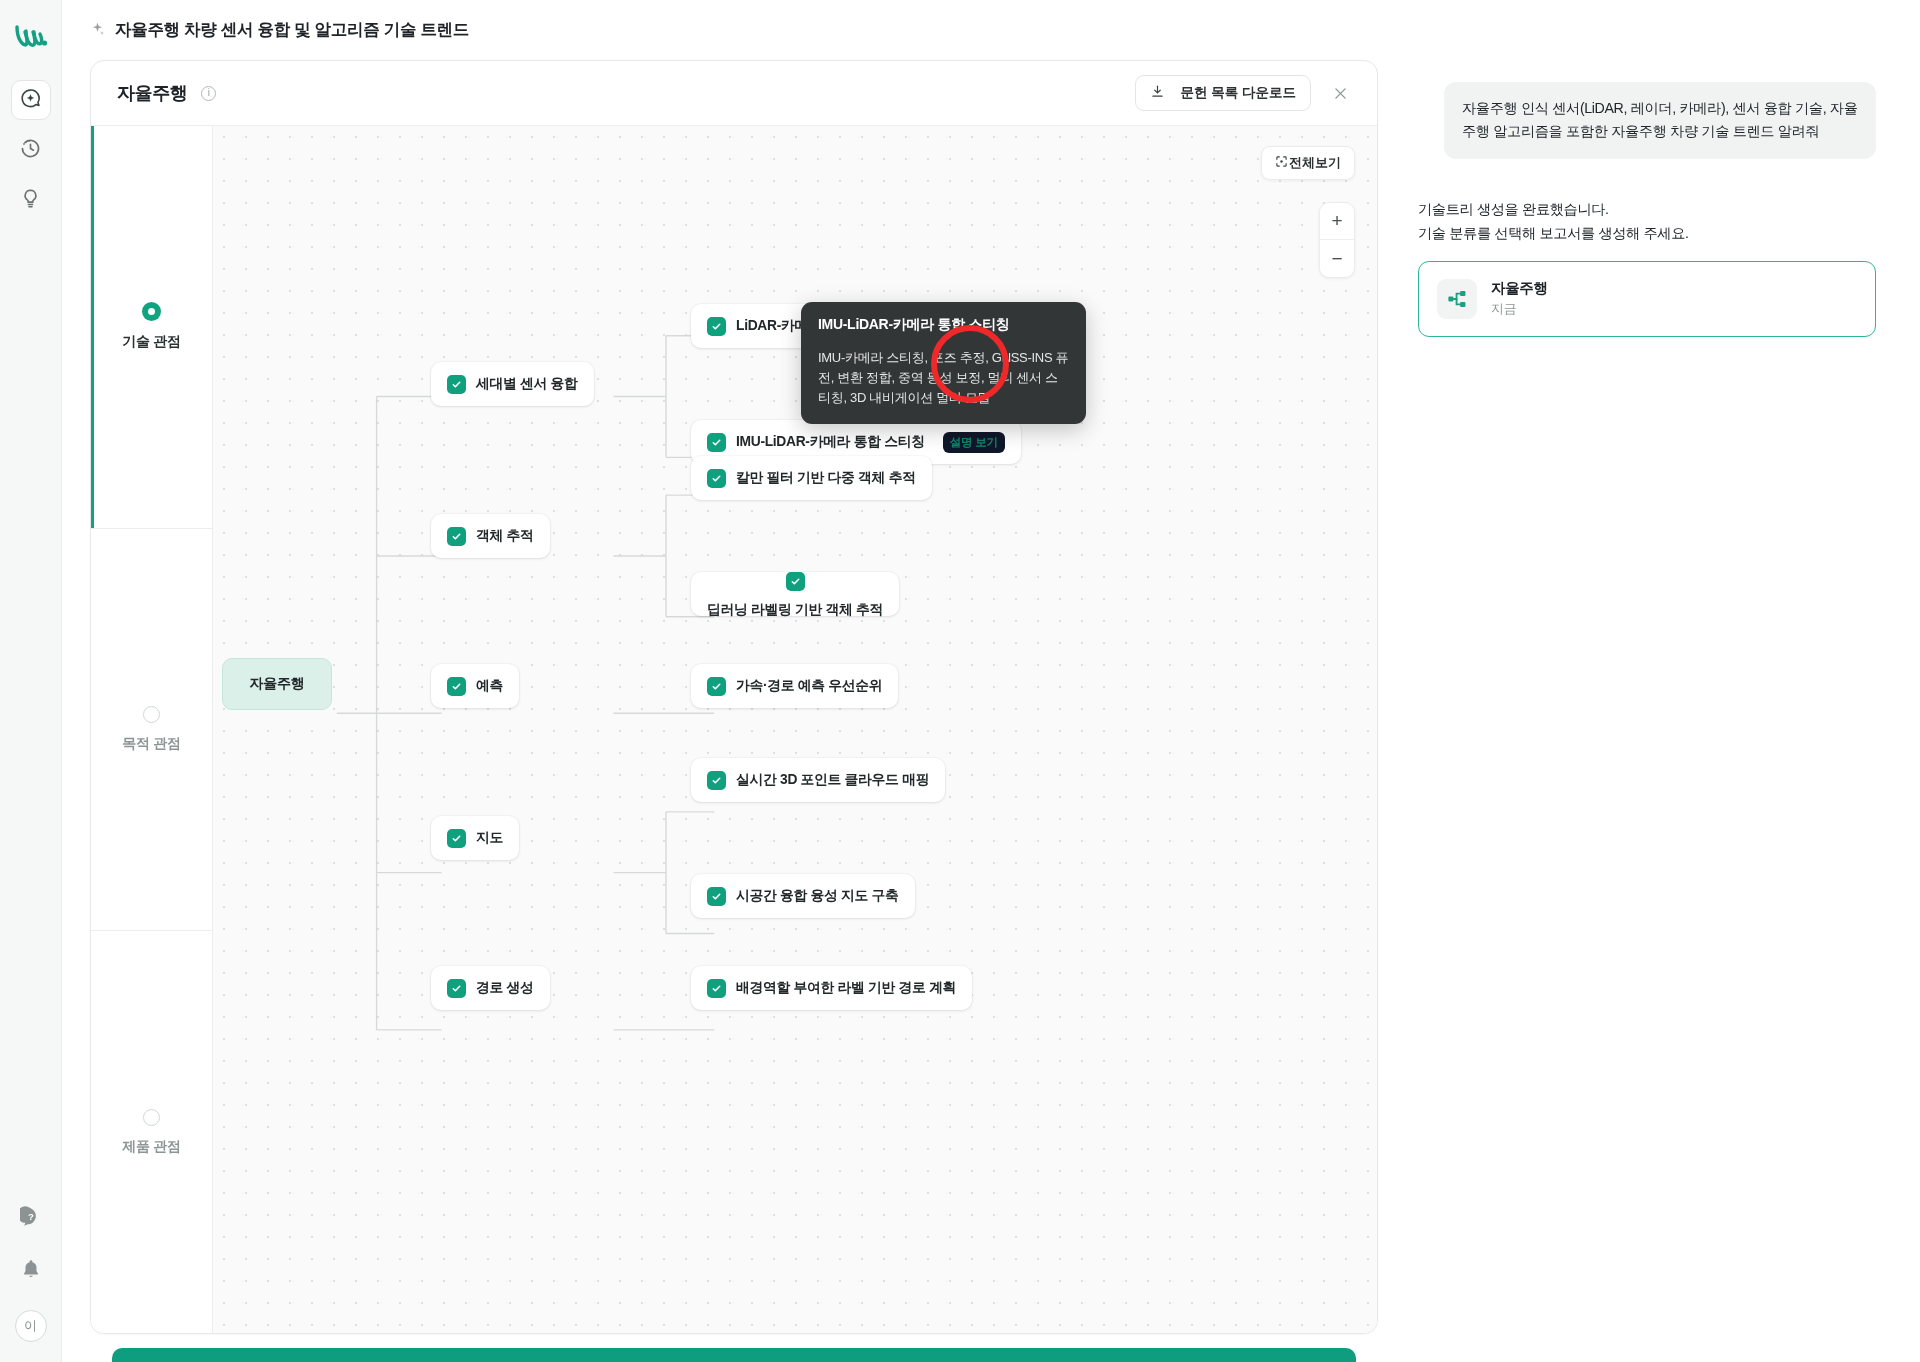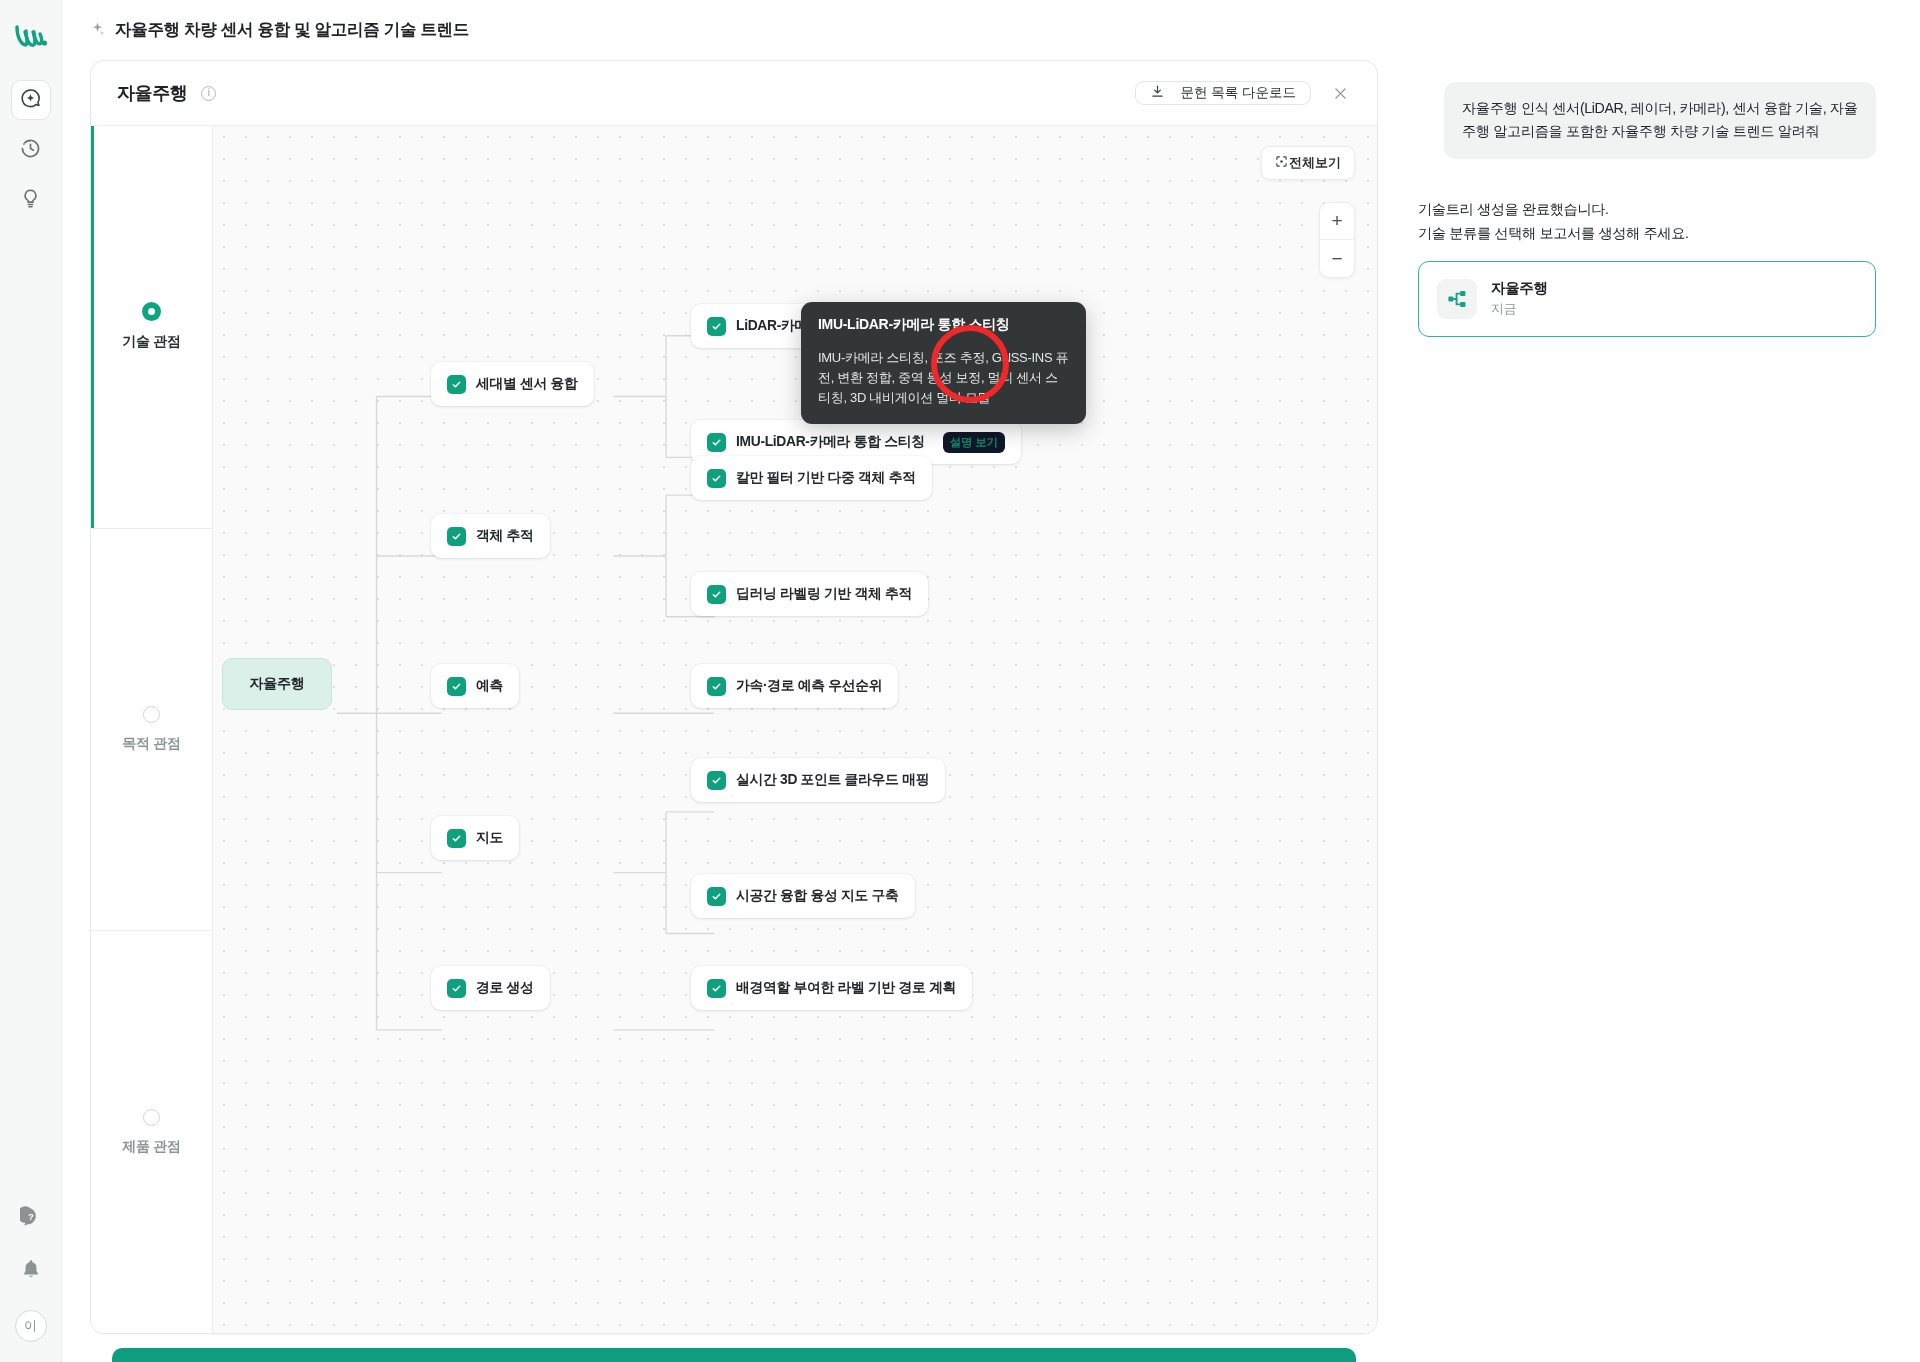--- a/index.html
+++ b/index.html
@@ -66,24 +66,24 @@
   .card-title { font-size: 18px; font-weight: 700; letter-spacing: -0.4px; }
   .info-dot {
     width: 15px; height: 15px; border-radius: 50%;
     border: 1.3px solid #b3b9b9; color:#9aa1a1;
     font-size: 10px; line-height: 12px; text-align:center;
     display:inline-flex; align-items:center; justify-content:center;
     margin-left: 6px; cursor: pointer;
   }
   .head-spacer { flex: 1; }
   .btn-ghost {
-    height: 24px; padding: 0 14px; border-radius: 9px;
+    height: 36px; padding: 0 14px; border-radius: 9px;
     border: 1px solid #e3e5e5; background: #fff;
     display: inline-flex; align-items: center; gap: 15px;
-    font-size: 13.5px; font-weight: 400; color: #2c3131; cursor: pointer;
+    font-size: 13.5px; font-weight: 700; color: #2c3131; cursor: pointer;
   }
   .icon-x { width: 30px; height: 30px; display:flex; align-items:center; justify-content:center; cursor:pointer; margin-left: 6px;}
 
   .card-body { flex: 1; display: flex; min-height: 0; position: relative; }
 
   
   .persp {
     width: 122px; flex: 0 0 122px;
     border-top: 1px solid #eceeee;
     border-right: 1px solid #eceeee;
@@ -468,21 +468,21 @@
                 <span>객체 추적</span>
               </div>
               <div class="node" style="left: 478px; top: 330px;">
                 <span class="chk">
                     <svg width="11" height="11" viewBox="0 0 24 24" fill="none" stroke="#fff" stroke-width="3.4" stroke-linecap="round" stroke-linejoin="round">
                       <path d="M5 12.5l4.5 4.5L19 7"></path>
                     </svg>
                   </span>
                 <span>칼만 필터 기반 다중 객체 추적</span>
               </div>
-              <div class="node" style="left: 478px; top: 446px;">
+              <div class="node" style="left: 478px; top: 446px; flex-direction: column;">
                 <span class="chk">
                     <svg width="11" height="11" viewBox="0 0 24 24" fill="none" stroke="#fff" stroke-width="3.4" stroke-linecap="round" stroke-linejoin="round">
                       <path d="M5 12.5l4.5 4.5L19 7"></path>
                     </svg>
                   </span>
                 <span>딥러닝 라벨링 기반 객체 추적</span>
               </div>
 
               <div class="node" style="left: 218px; top: 538px;">
                 <span class="chk">

